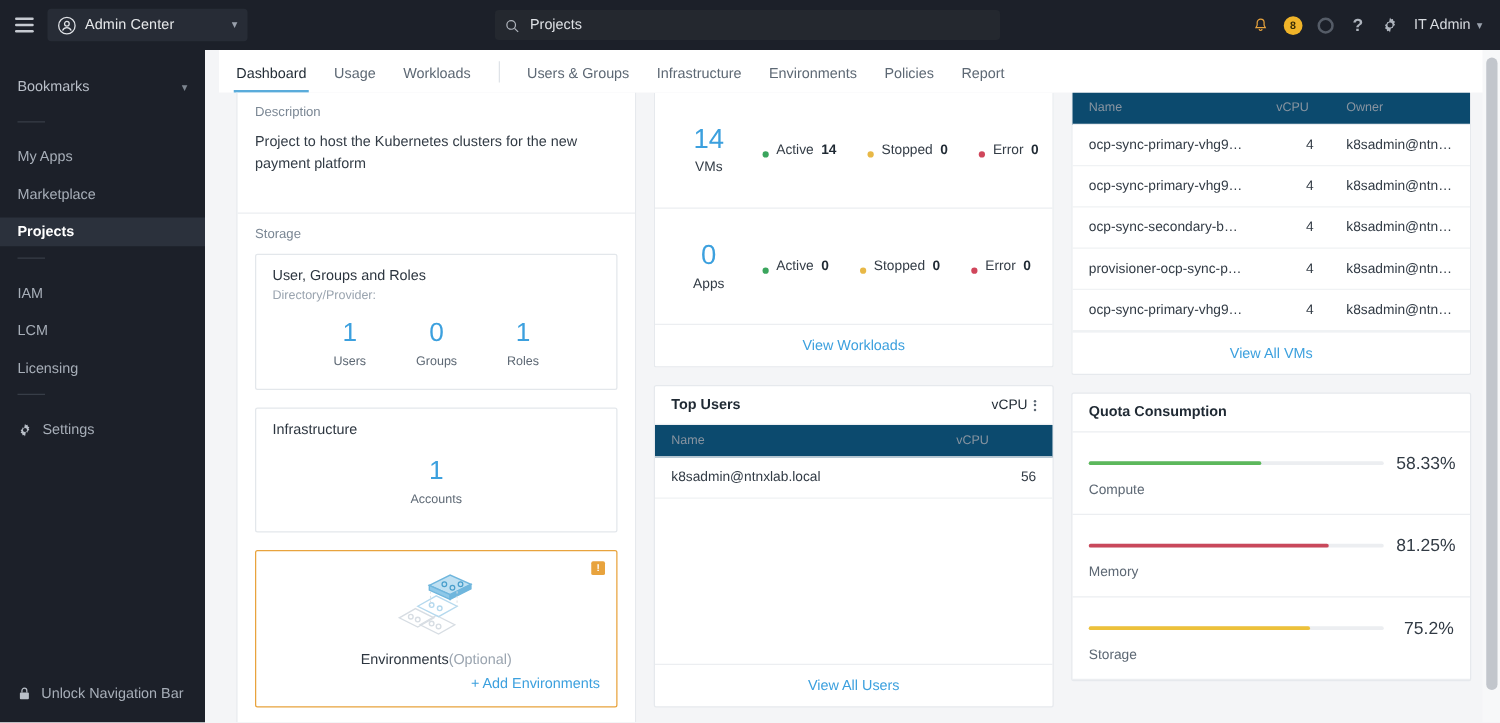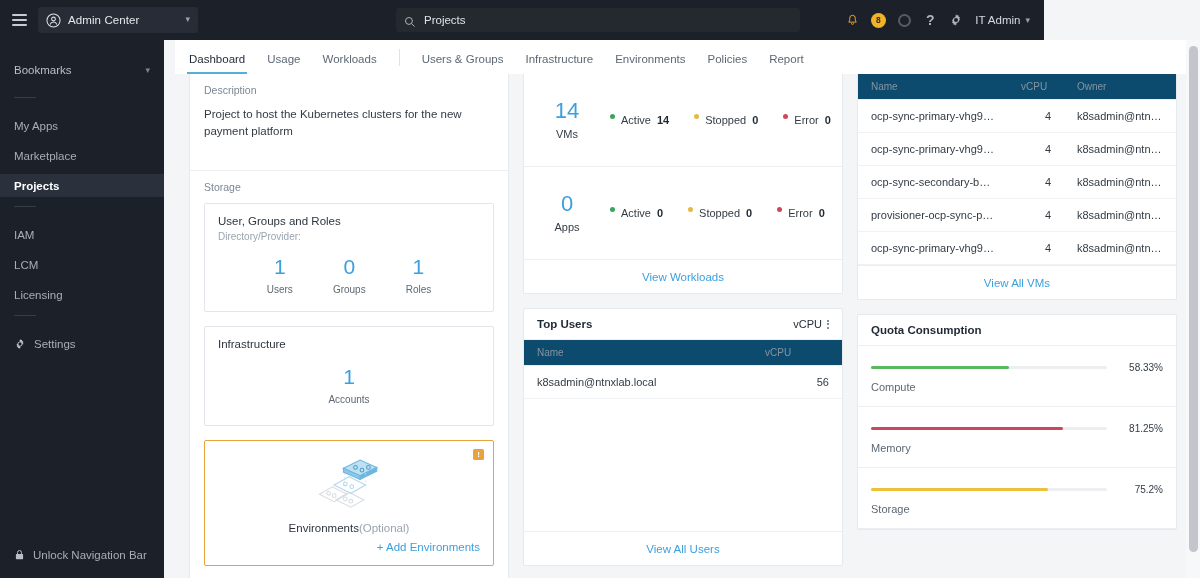--- a/index.html
+++ b/index.html
@@ -7,21 +7,21 @@
     margin: 0; padding: 0;
     width: 1200px; height: 578px;
     overflow: hidden;
     font-family: "Liberation Sans", sans-serif;
     background: #f4f5f7;
   }
   .app { position: relative; width: 1200px; height: 578px; overflow: hidden; }
 
   
   .topbar {
-    position: absolute; top: 0; left: 0; width: 1044px; height: 40px;
+    position: absolute; top: 0; left: 0; width: 1200px; height: 40px;
     background: #1c2029; display: flex; align-items: center;
   }
   .hamburger {
     width: 38px; height: 40px; display: flex; flex-direction: column;
     justify-content: center; align-items: center; gap: 3px; cursor: pointer;
   }
   .hamburger span { display: block; width: 15px; height: 2px; background: #c6cad1; border-radius: 1px; }
   .app-switcher {
     display: flex; align-items: center; background: #272c36; border-radius: 3px;
     height: 26px; width: 160px; padding: 0 8px; cursor: pointer; position: relative;
@@ -160,21 +160,21 @@
   .env-title { font-size: 11.5px; color: #2c353f; }
   .env-title .opt { color: #9aa4af; }
   .env-add { font-size: 11.5px; color: #3ca0de; margin-top: 7px; cursor: pointer; text-align: right; }
 
   
   .wl-row { display: flex; align-items: center; padding: 26px 0 26px 0; }
   .wl-big { width: 86px; text-align: center; flex: 0 0 auto; }
   .wl-num { font-size: 22px; color: #3ca0de; font-weight: 300; line-height: 1; }
   .wl-unit { font-size: 11px; color: #333c46; margin-top: 6px; }
   .wl-stats { display: flex; gap: 25px; align-items: center; }
-  .wl-stat { font-size: 11px; color: #333c46; display: flex; align-items: flex-start; gap: 6px; white-space: nowrap; }
+  .wl-stat { font-size: 11px; color: #333c46; display: flex; align-items: flex-end; gap: 6px; white-space: nowrap; }
   .dot { width: 5px; height: 5px; border-radius: 50%; display: inline-block; }
   .wl-stat .v { font-weight: bold; color: #1f2933; }
   .card-foot {
     border-top: 1px solid #eceef1; height: 34px; display: flex;
     align-items: center; justify-content: center;
   }
   .card-foot a { font-size: 11.5px; color: #3ca0de; text-decoration: none; cursor: pointer; }
 
   .card-head {
     height: 31px; display: flex; align-items: center; justify-content: space-between;
@@ -196,21 +196,21 @@
     white-space: nowrap; text-overflow: ellipsis;
   }
   .num { text-align: right; }
   .tu-body { height: 132px; }
 
   
   .q-item { padding: 16px 13px 13px 13px; border-bottom: 1px solid #eceef1; }
   .q-line { display: flex; align-items: center; gap: 10px; }
   .q-track { flex: 1; height: 3px; background: #eceef1; border-radius: 2px; position: relative; }
   .q-fill { height: 3px; border-radius: 2px; }
-  .q-pct { font-size: 10px; color: #323b45; width: 46px; text-align: right; }
+  .q-pct { font-size: 14px; color: #323b45; width: 46px; text-align: right; }
   .q-lbl { font-size: 11px; color: #5d6874; margin-top: 8px; }
 
   
   .sbar-track {
     position: absolute; background: #f1f2f4; border-radius: 4px;
   }
   .sbar-thumb { position: absolute; background: #b7bcc3; border-radius: 4px; }
   .page-sbar-track {
     position: absolute; right: 0; top: 40px; width: 14px; height: 538px; background: #f7f8f9;
   }

